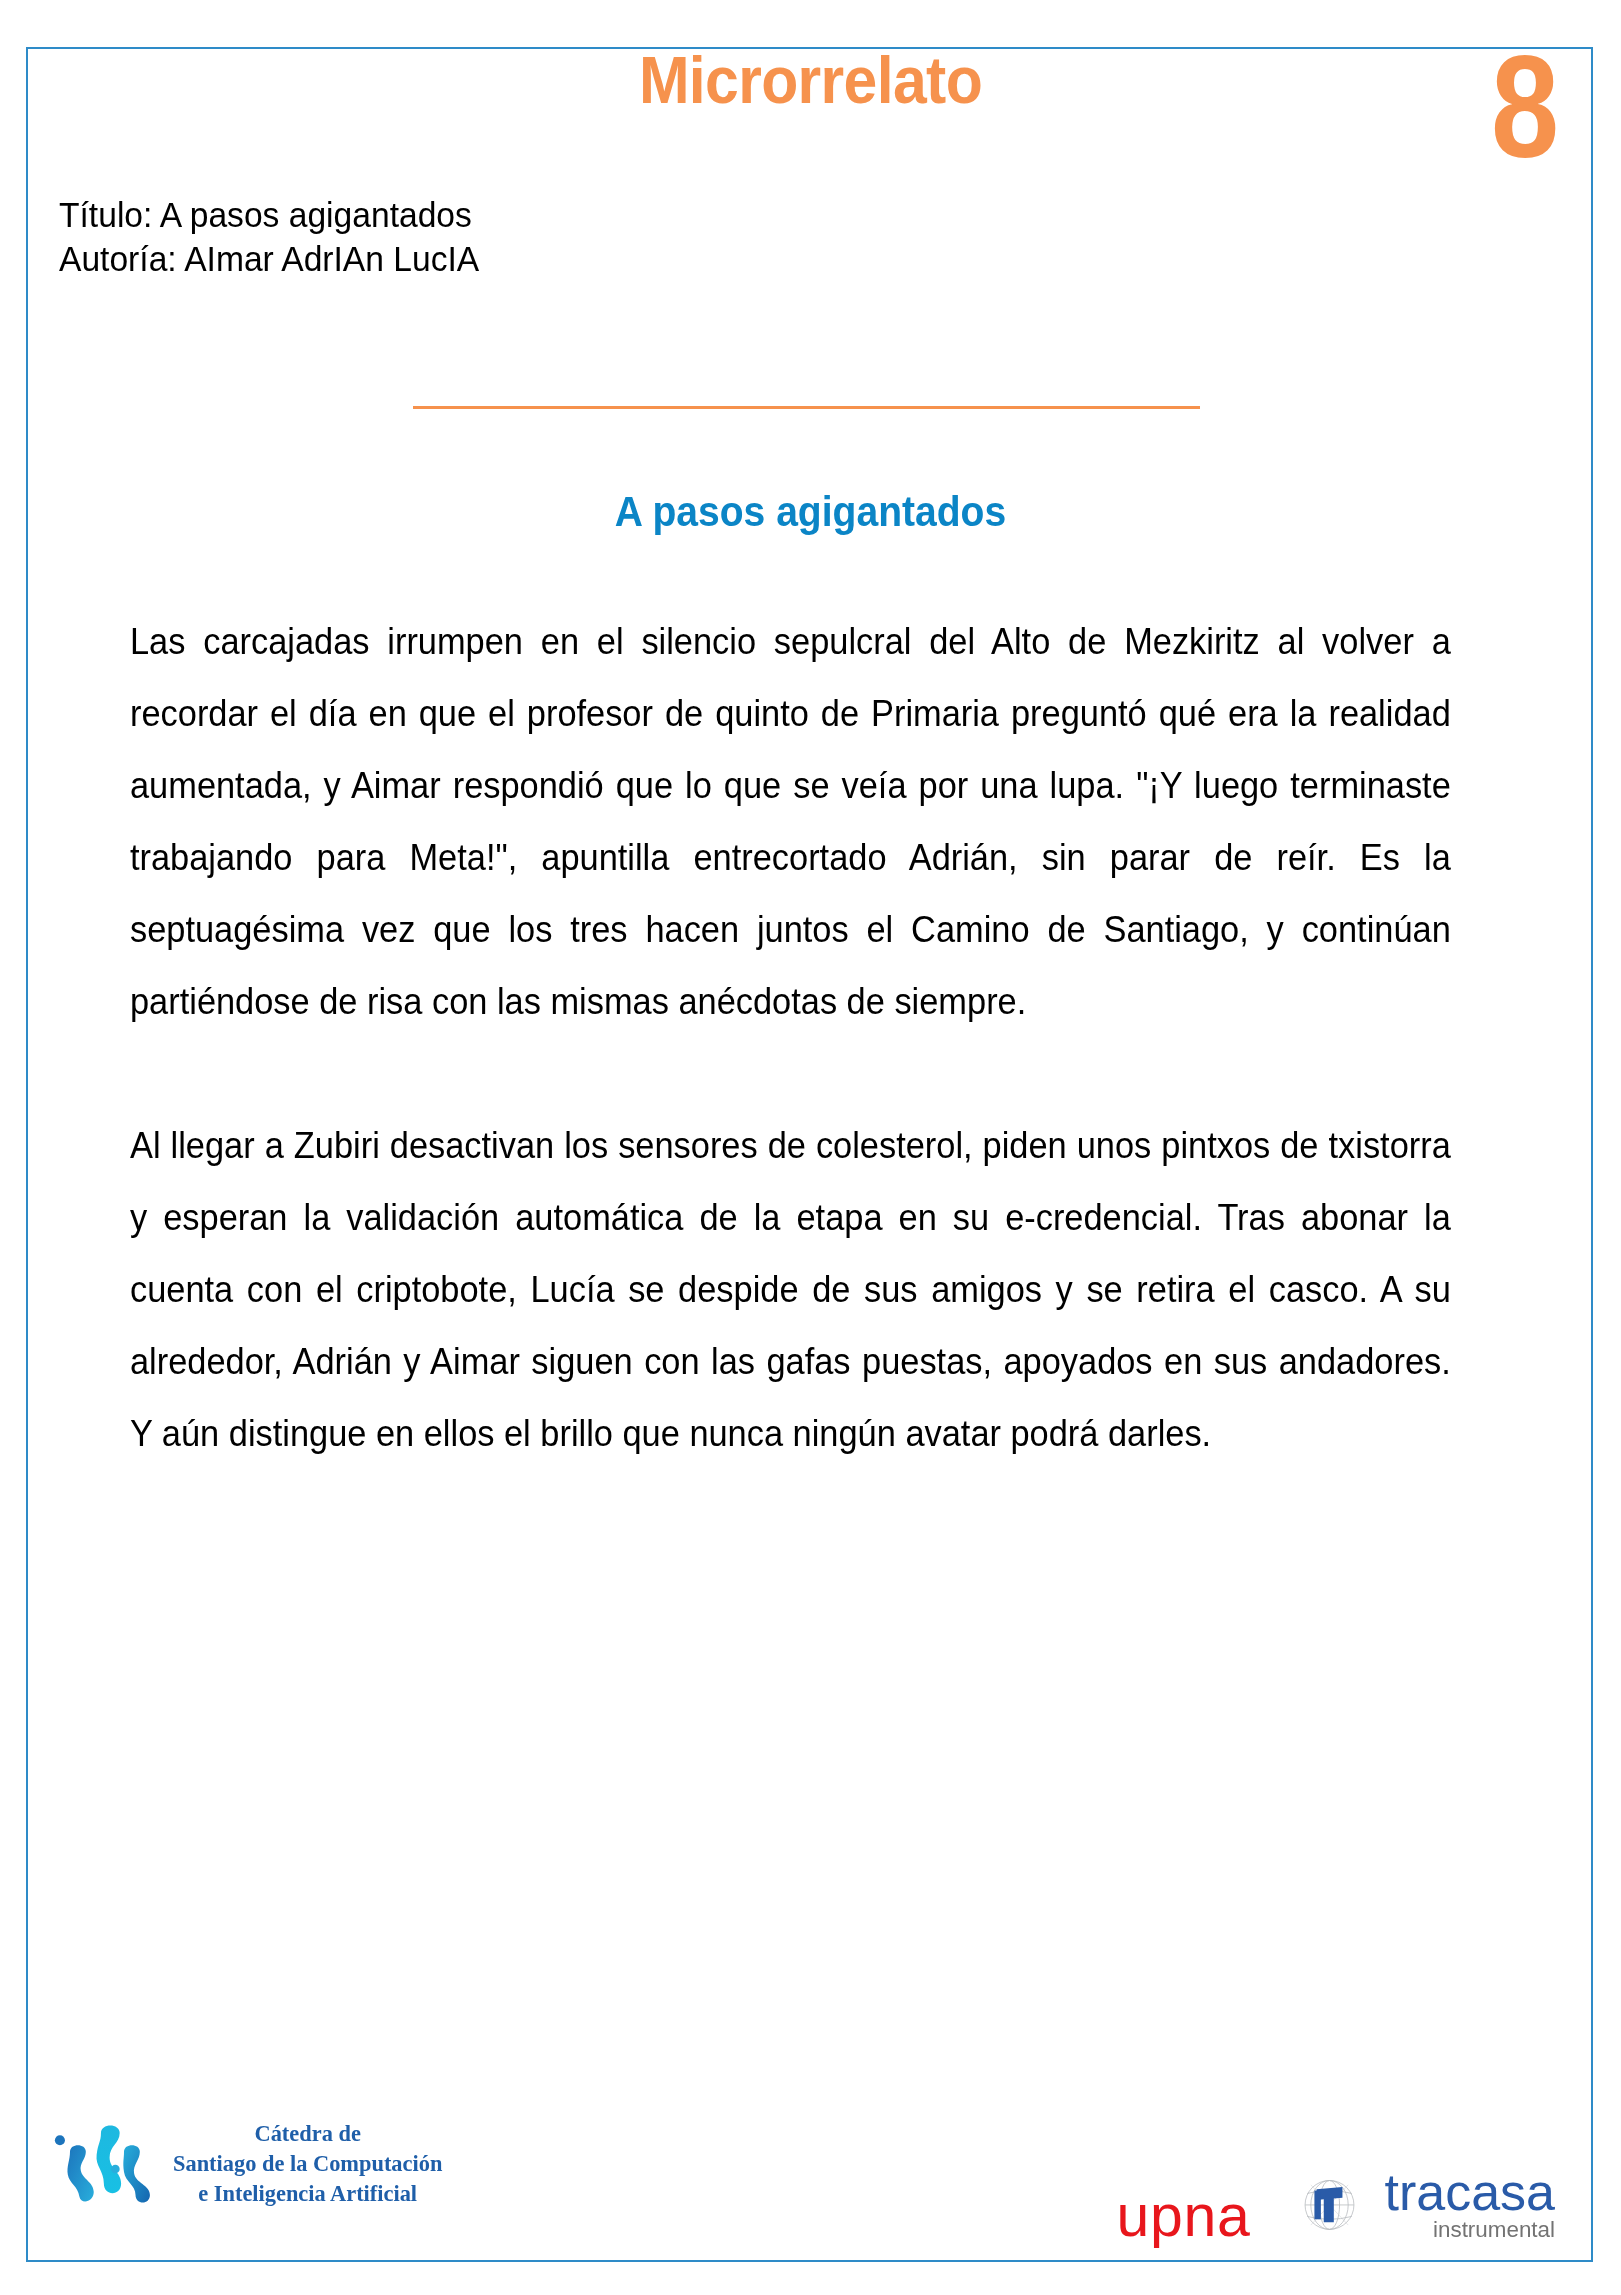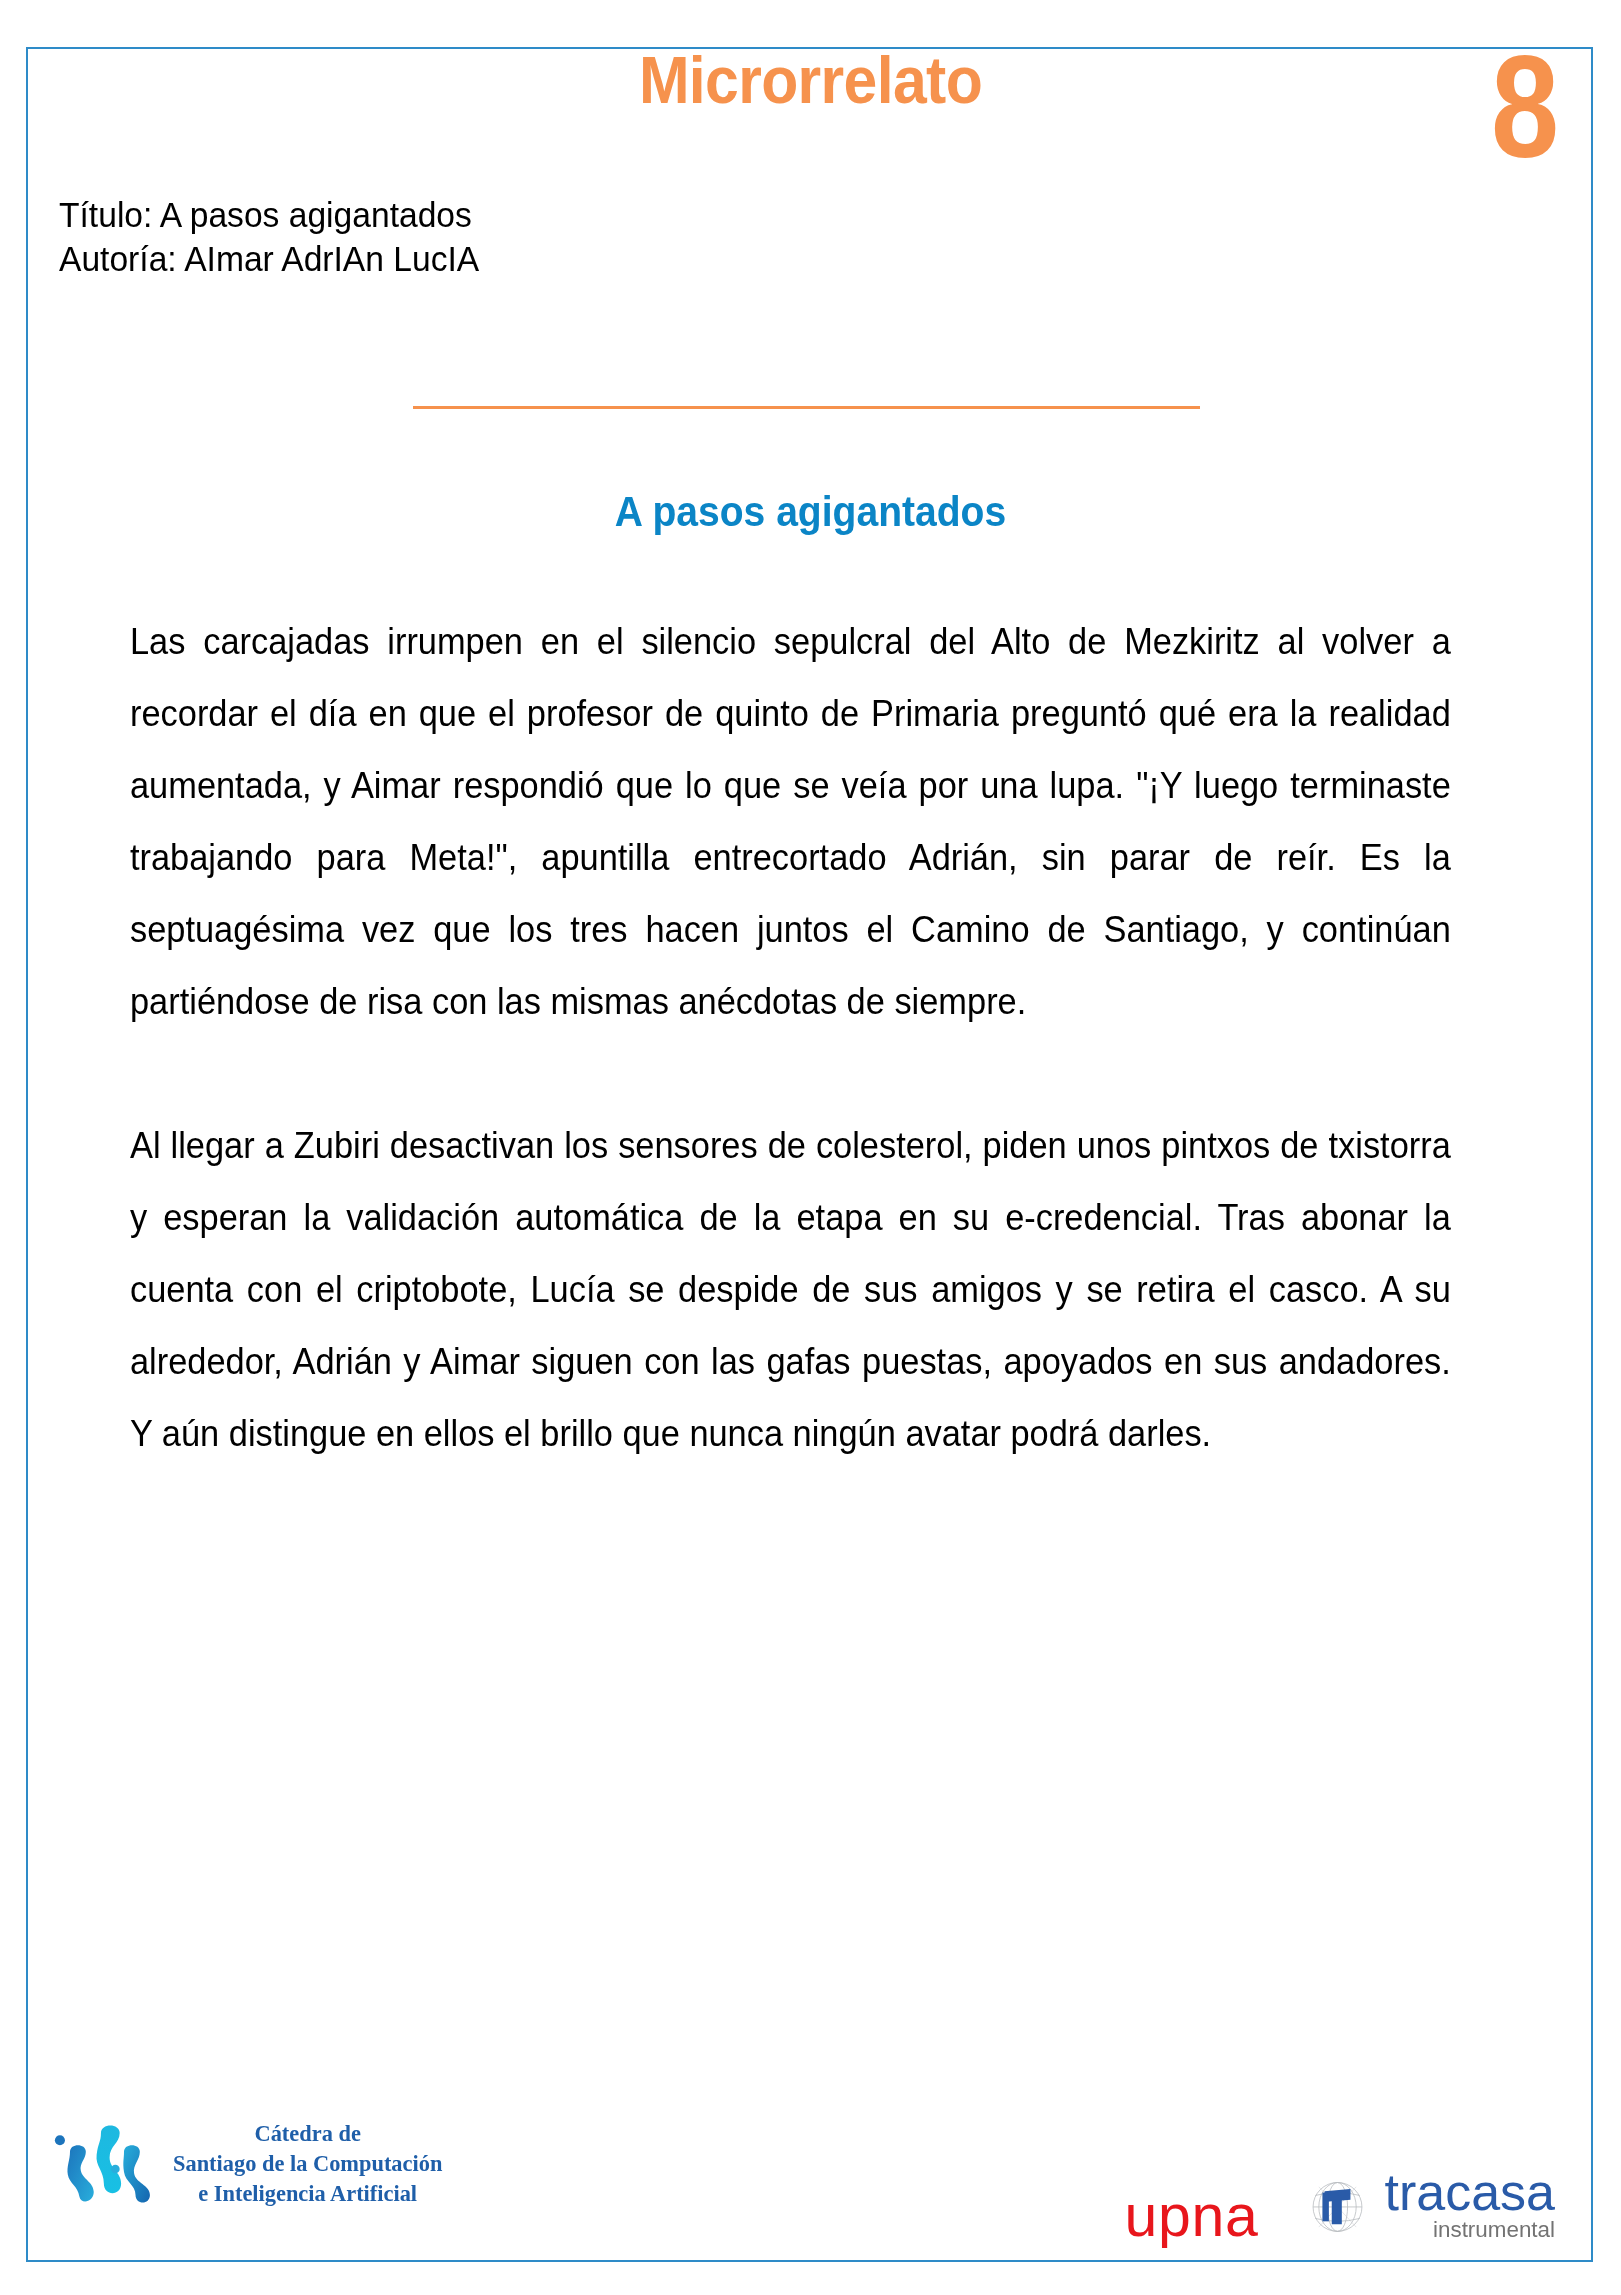--- a/index.html
+++ b/index.html
@@ -157,22 +157,21 @@
   .upna-logo {
     color: #E8161C;
     font-size: 59px;
     line-height: 0.85;
     font-weight: 300;
     letter-spacing: 0.7px;
     font-family: "Liberation Sans", sans-serif;
   }
   .tracasa-logo {
     display: flex;
-    align-items: center;
-    gap: 12px;
+    gap: 20px;
   }
   .tracasa-mark { width: 69px; height: 69px; display: block; }
   .tracasa-words { display: flex; flex-direction: column; line-height: 1; }
   .tracasa-name {
     color: #2A5BA8;
     font-size: 52px;
     line-height: 0.92;
     font-weight: 400;
     font-family: "Liberation Sans", sans-serif;
   }

